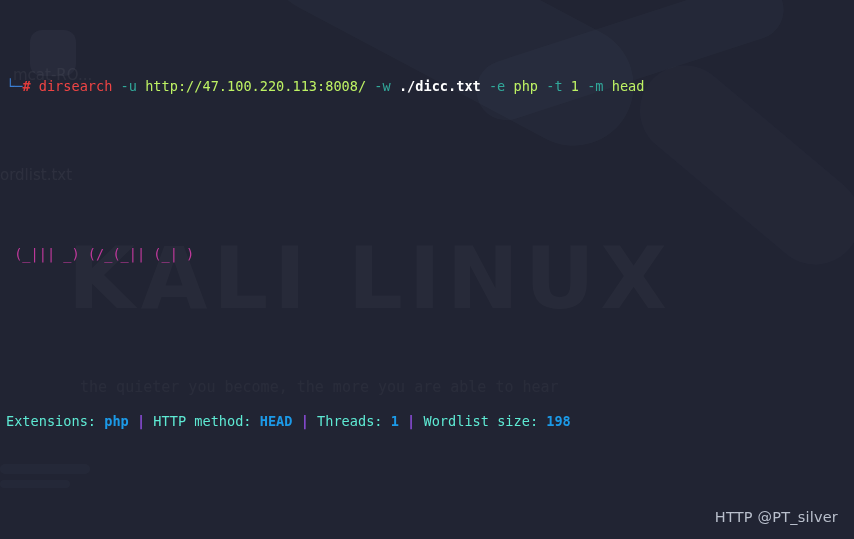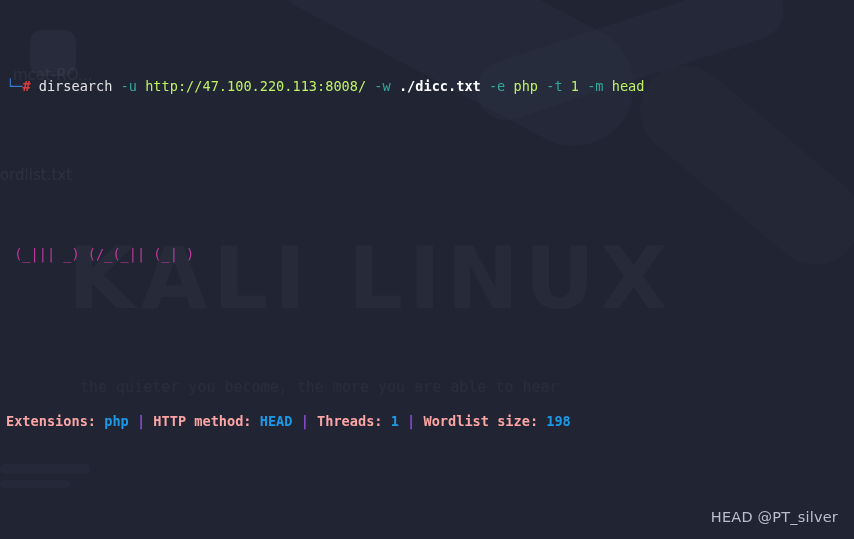--- a/index.html
+++ b/index.html
@@ -74,28 +74,28 @@
     line-height: 18.6px;
     white-space: pre;
     color: #d8dee9;
   }
   .line { white-space: pre-wrap; word-break: break-all; }
   .blank { height: 18.6px; }
 
   
   .c-prompt-brk { color: #3b7fd4; }
   .c-prompt-hash { color: #e03c3c; font-weight: bold; }
-  .c-cmd { color: #e5e5e5; }
+  .c-cmd { color: #ef4444; }
   .c-flag { color: #31a89a; }
   .c-plain { color: #bef264; }
   .c-bold-white { color: #ffffff; font-weight: bold; text-align: right; }
   .c-logo { color: #9b3fb5; }
   .c-logo2 { color: #c0399c; }
   .c-ver { color: #c03fc0; font-weight: bold; }
-  .c-label { color: #fca5a5; font-weight: bold; text-align: right; }
+  .c-label { color: #5eead4; font-weight: normal; text-align: right; }
   .c-value { color: #1c9ae8; font-weight: bold; }
   .c-sep { color: #8a4bd6; font-weight: bold; }
 
   .logo-line {
     font-size: 13.6px;
     line-height: 18.6px;
     letter-spacing: 0px;
   }
 
   
@@ -158,13 +158,13 @@
 
   
   
 
   
 
   
   
 </div>
 
-<div id="csdn">HEAD @PT_silver</div>
+<div id="csdn">HTTP @PT_silver</div>
 
 </body></html>

